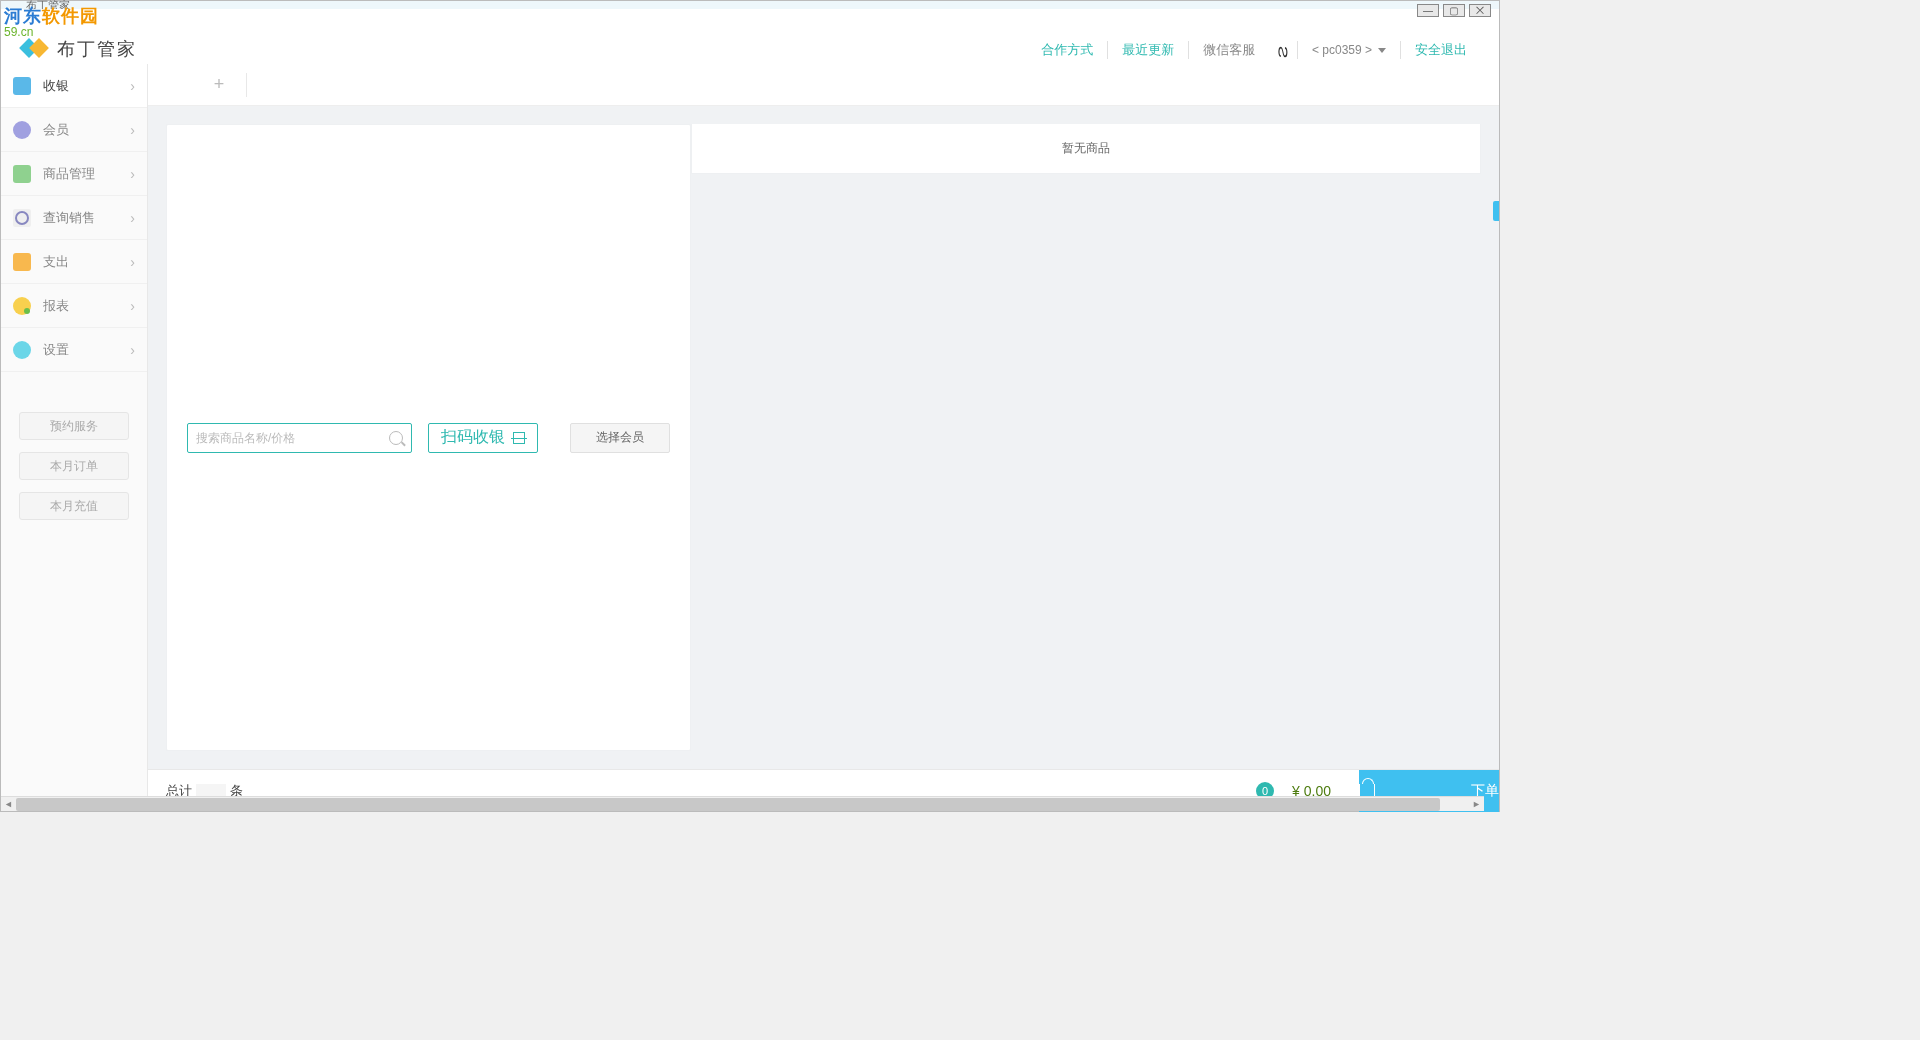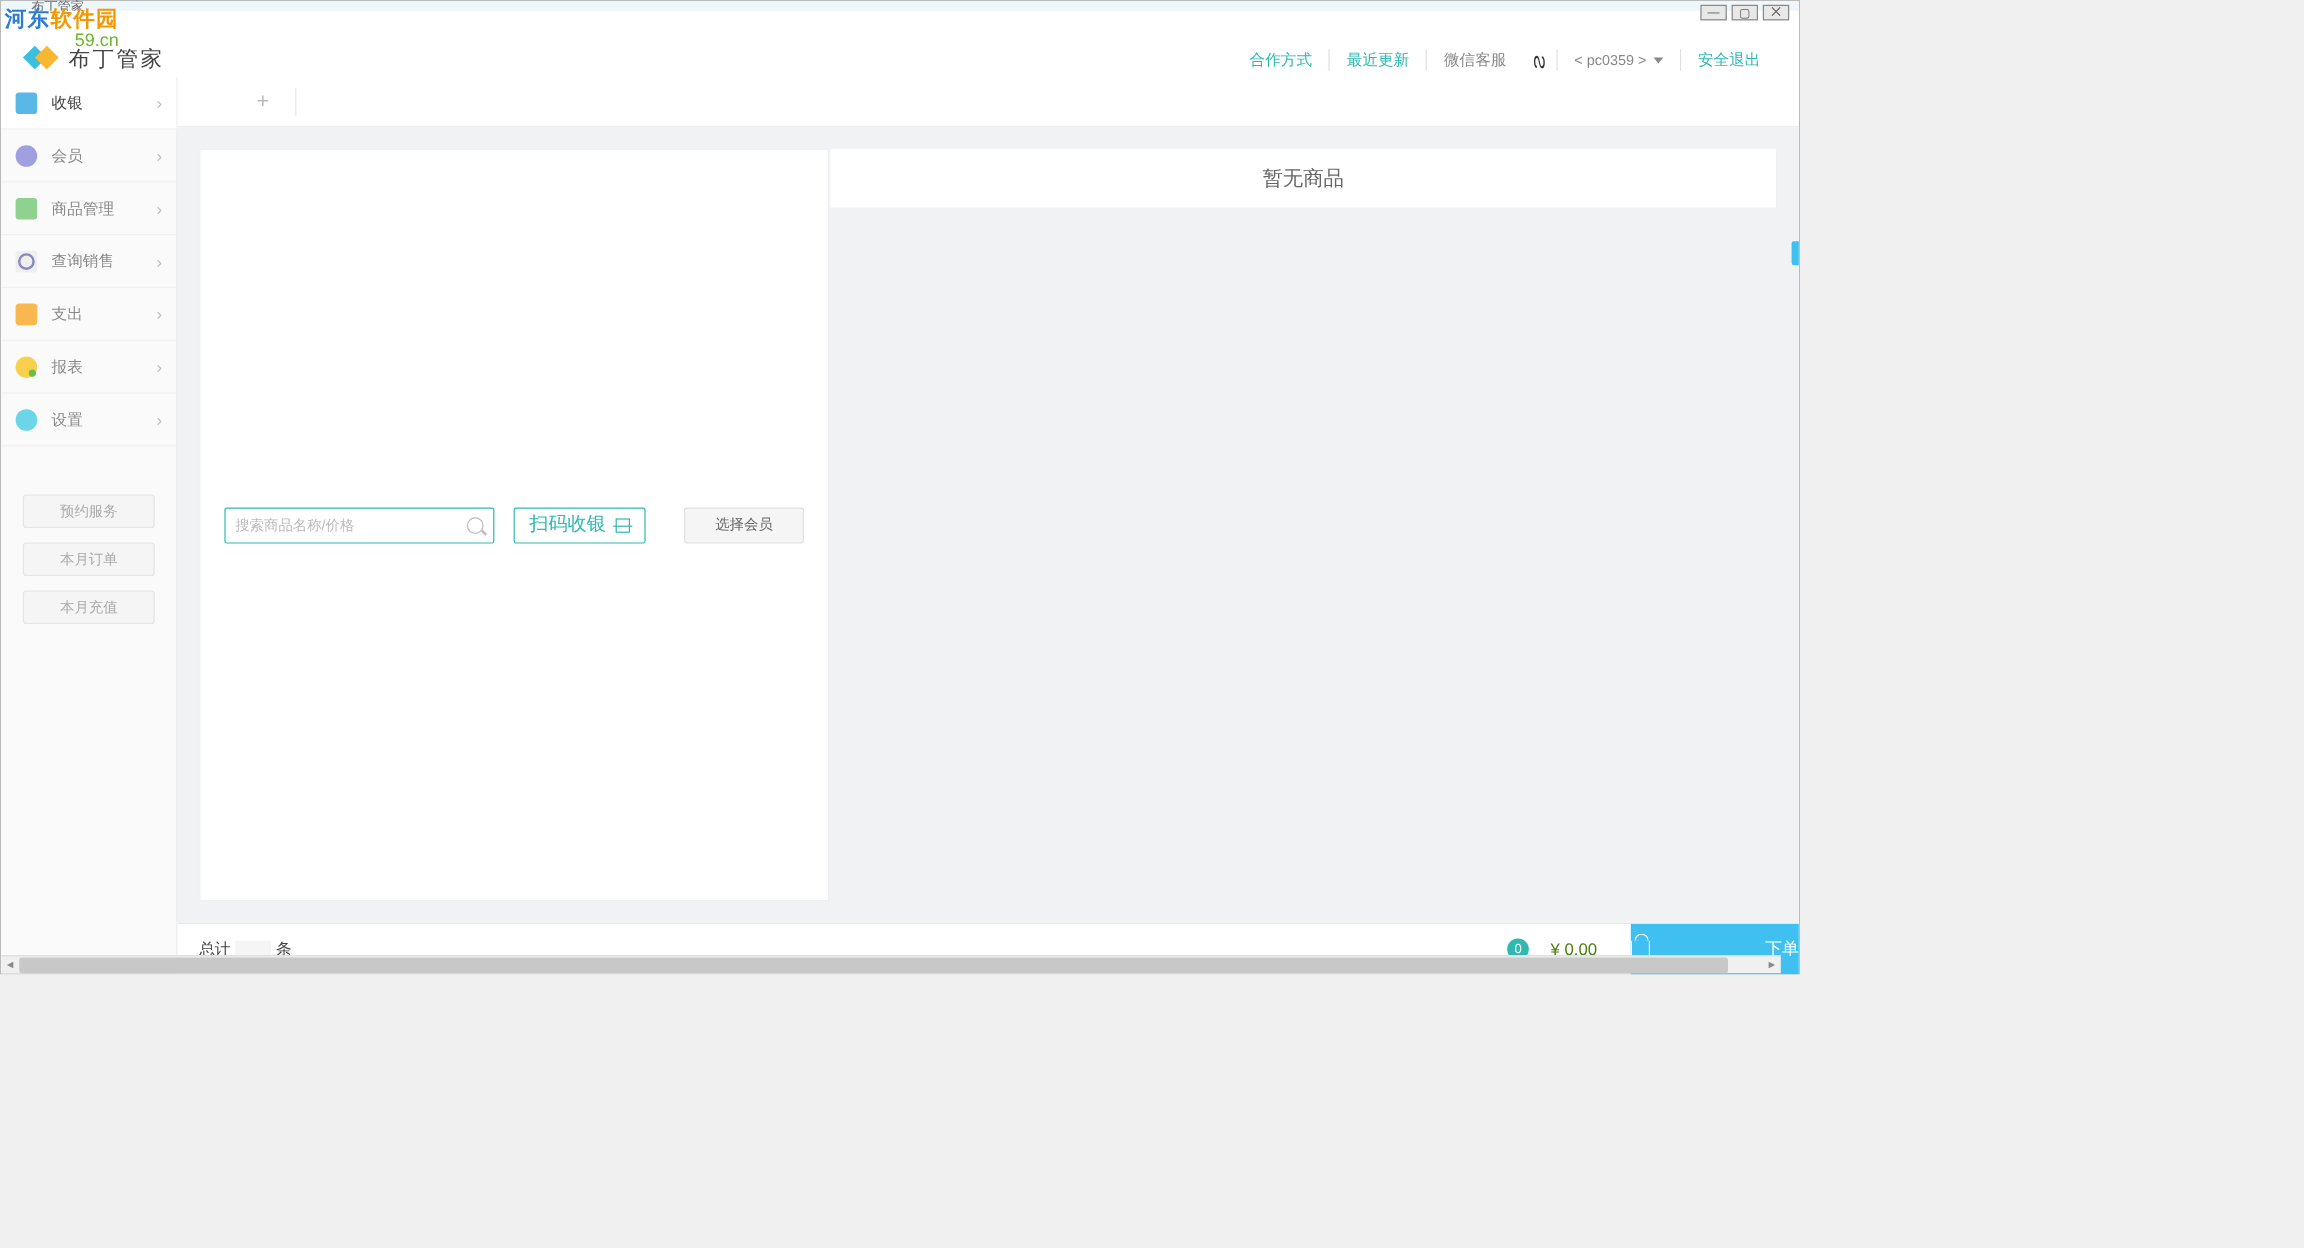--- a/index.html
+++ b/index.html
@@ -6,21 +6,21 @@
     body { background: #f0f0f0; width: 1500px; height: 812px; overflow: hidden; position: relative; }
     
     .window-frame { width: 100%; height: 100%; background: #fff; border: 1px solid #bbb; position: relative; }
     
     .title-bar { height: 8px; background: #eef7fb; position: relative; }
     .title-bar-text { position: absolute; top: -3px; left: 25px; font-size: 11px; color: #666; }
     
     .watermark { position: absolute; top: 3px; left: 3px; z-index: 100; }
     .watermark-text { font-size: 18px; font-weight: bold; color: #2b7cd3; letter-spacing: 1px; }
     .watermark-text .orange { color: #f39800; }
-    .watermark-sub { font-size: 15px; color: #6cb52d; margin-top: -3px; text-align: right; }
+    .watermark-sub { font-size: 12px; color: #6cb52d; margin-top: -3px; }
     
     .window-controls { position: absolute; top: 3px; right: 8px; display: flex; gap: 4px; z-index: 200; }
     .win-btn { width: 22px; height: 13px; border: 1px solid #888; background: #e8e8e8; display: flex; align-items: center; justify-content: center; font-size: 10px; color: #555; cursor: pointer; }
     
     .header { height: 55px; background: #fff; display: flex; align-items: center; padding: 0 18px; position: relative; }
     .logo-box { display: flex; align-items: center; gap: 8px; padding-top: 22px; }
     .logo-icon { width: 30px; height: 30px; position: relative; }
     .logo-icon::before { content:''; position: absolute; width: 14px; height: 14px; background: #3bbfde; transform: rotate(45deg); left: 3px; top: 8px; }
     .logo-icon::after { content:''; position: absolute; width: 14px; height: 14px; background: #f7b733; transform: rotate(45deg); left: 13px; top: 8px; }
     .logo-text { font-size: 18px; color: #444; font-weight: 500; letter-spacing: 2px; padding-top: 2px;}
@@ -68,21 +68,21 @@
     .search-box input { flex: 1; border: none; outline: none; font-size: 12px; color: #888; background: transparent; }
     .search-box input::placeholder { color: #bbb; }
     .search-icon { width: 14px; height: 14px; border: 1.5px solid #bbb; border-radius: 50%; position: relative; }
     .search-icon::after { content:''; position:absolute; width:5px; height:1.5px; background:#bbb; transform:rotate(45deg); right:-4px; bottom:-1px; }
     .scan-btn { height: 30px; padding: 0 12px; border: 1px solid #2fb9b0; border-radius: 2px; display: flex; align-items: center; gap: 8px; font-size: 16px; color: #2fb9b0; cursor: pointer; background:#fff;}
     .scan-icon { width: 12px; height: 12px; border: 1.5px solid #2fb9b0; position: relative; }
     .scan-icon::after { content:''; position:absolute; left:-3px; right:-3px; top:50%; height:1.5px; background:#2fb9b0; }
     .spacer { flex: 1; }
     .select-member-btn { width: 100px; height: 30px; background: #f5f5f5; border: 1px solid #e0e0e0; font-size: 12px; color: #666; cursor: pointer; border-radius: 2px;}
     
-    .product-area { background: #fff; flex: 1; max-height: 50px; display: flex; align-items: center; justify-content: center; font-size: 17px; color: #666; border: 1px solid #eef0f2; border-top: none;}
+    .product-area { background: #fff; flex: 1; max-height: 50px; display: flex; align-items: center; justify-content: center; font-size: 12px; color: #666; border: 1px solid #eef0f2; border-top: none;}
     
     .footer { height: 42px; background: #fff; display: flex; align-items: center; padding-left: 18px; border-top: 1px solid #e8e8e8; font-size: 13px; color: #444; }
     .footer .blank { display:inline-block; width: 30px; height: 14px; background: #f5f5f5; margin: 0 4px; vertical-align: middle;}
     .footer-right { margin-left: auto; display: flex; align-items: center; gap: 18px; }
     .badge { width: 18px; height: 18px; background: #2fb9b0; border-radius: 50%; display: flex; align-items: center; justify-content: center; color: #fff; font-size: 11px; }
     .total-price { font-size: 14px; color: #4d7c0f; margin-right: 10px;}
     .order-btn { width: 140px; height: 42px; background: #3fc0f0; color: #fff; display: flex; align-items: center; justify-content: space-between; gap: 10px; font-size: 14px; cursor: pointer; }
     .cart-icon { width: 16px; height: 14px; border: 1.5px solid #fff; border-top: none; border-radius: 0 0 2px 2px; position: relative; }
     .cart-icon::before { content:''; position:absolute; top:-6px; left:2px; width:10px; height:5px; border:1.5px solid #fff; border-bottom:none; border-radius: 6px 6px 0 0;}
     

